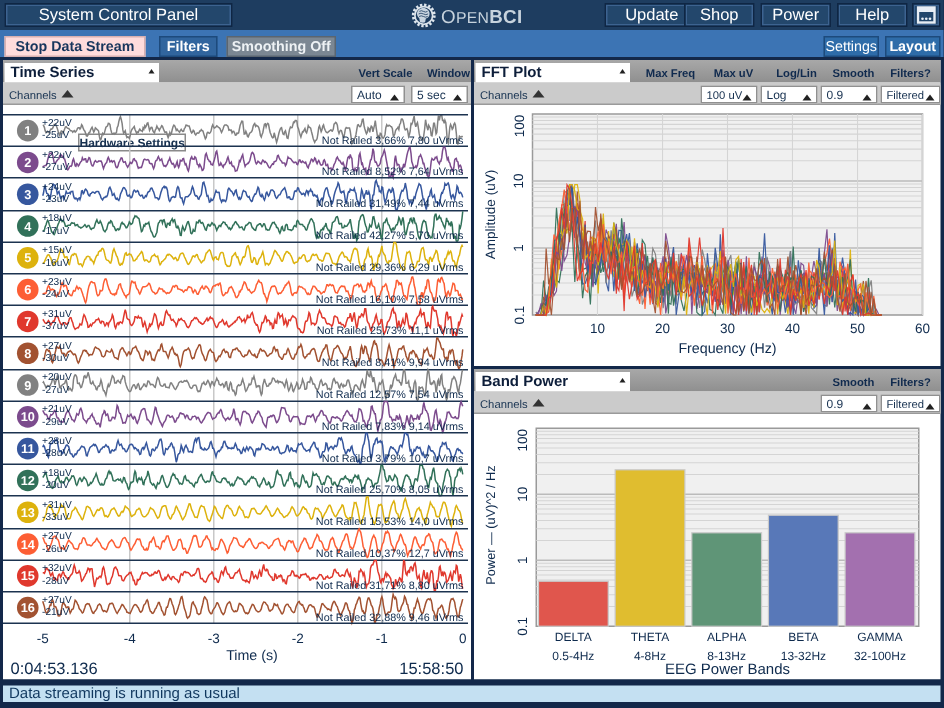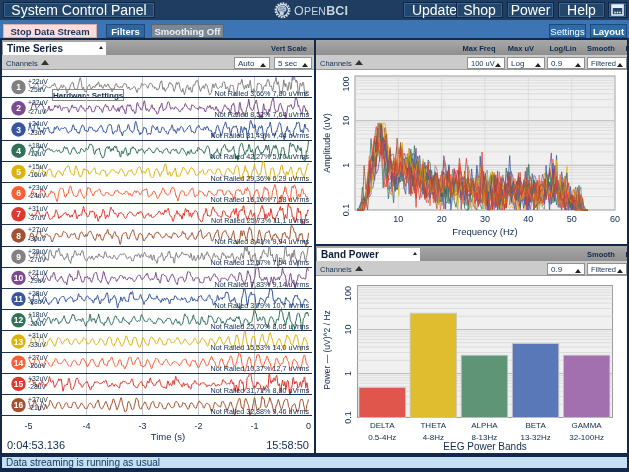--- a/index.html
+++ b/index.html
@@ -2,32 +2,32 @@
 <html><head>
 <meta charset="utf-8">
 <style>
 * { margin:0; padding:0; box-sizing:border-box; }
 html,body { width:629px; height:472px; overflow:hidden;
   font-family:"Liberation Sans", sans-serif; background:#13284a; }
 .abs { position:absolute; }
 #topbar { left:0; top:0; width:629px; height:19.5px; background:#1e3d60; }
 .topbtn { position:absolute; top:1.5px; height:16px; background:#23476c;
   border:1px solid #0f2644; box-shadow:inset 0 0 0 1px #3d6390;
-  color:#fff; font-size:14px; text-align:center; line-height:14px; }
+  color:#fff; font-size:11px; text-align:center; line-height:14px; }
 #toolbar { left:0; top:19.5px; width:629px; height:18px; background:#3c74b4; }
 .tbtn { position:absolute; top:4.5px; height:13.5px; font-size:9.5px; font-weight:bold;
   text-align:center; line-height:13px; }
 .hdr { position:absolute; left:0; top:0; width:100%; height:15px;
   background:linear-gradient(#a8a8a8,#8f8f8f); }
 .subhdr { position:absolute; left:0; top:15px; width:100%; height:15px;
   background:#cbcbcb; border-bottom:1px solid #9a9a9a; }
 .wdd { position:absolute; left:1px; top:1.5px; width:103px; height:13px; background:#fff;
   font-size:10px; font-weight:bold; color:#0d1e3a; padding-left:4px; line-height:13px; }
 .hlbl { position:absolute; top:4px; font-size:7.5px; font-weight:bold; color:#102a4e;
-  text-align:center;margin-left:32px; }
+  text-align:center; }
 .dd { position:absolute; top:1.5px; height:12px; background:#fff; border:1px solid #909090;
   font-size:8px; color:#16304f; padding-left:3px; line-height:11px; white-space:nowrap; overflow:hidden; }
 .tri { position:absolute; right:3px; top:4.5px; width:0; height:0;
   border-left:2.8px solid transparent; border-right:2.8px solid transparent;
   border-bottom:3.6px solid #333; }
 .trid { position:absolute; right:3px; top:5px; width:0; height:0;
   border-left:3px solid transparent; border-right:3px solid transparent;
   border-bottom:4px solid #222; }
 .chlbl { position:absolute; left:4px; top:3.5px; font-size:7.5px; color:#15304f; }
 .chtri { position:absolute; left:38.5px; top:5px; width:0; height:0;
@@ -212,20 +212,21 @@
         <text x="252.5" y="358.7" font-size="9" fill="#0e2a4d" text-anchor="middle">-1</text>
         <text x="306.5" y="358.7" font-size="9" fill="#0e2a4d" text-anchor="middle">0</text>
         <text x="166" y="369.7" font-size="9.5" fill="#0e2a4d" text-anchor="middle">Time (s)</text>
         <text x="5" y="379.2" font-size="11" fill="#0e2a4d">0:04:53.136</text>
         <text x="307" y="379.2" font-size="11" fill="#0e2a4d" text-anchor="end">15:58:50</text>
       </svg></div>
 </div>
 
 <div class="abs" style="left:316px; top:40px; width:311px; height:204px; background:#ffffff;">
   <div class="hdr">
+    <div class="wdd">FFT Plot<span class="tri" style="border-bottom-color:#222;"></span></div>
     <div class="hlbl" style="left:106px; width:50px;">Max Freq</div>
     <div class="hlbl" style="left:148px; width:50px;">Max uV</div>
     <div class="hlbl" style="left:190px; width:50px;">Log/Lin</div>
     <div class="hlbl" style="left:228px; width:50px;">Smooth</div>
     <div class="hlbl" style="left:266px; width:50px;">Filters?</div>
   </div>
   <div class="subhdr">
     <span class="chlbl">Channels</span>
       <span class="chtri"></span>
     <div class="dd" style="left:111px; width:38px;margin-top:20px;">60 Hz<span class="trid"></span></div>

